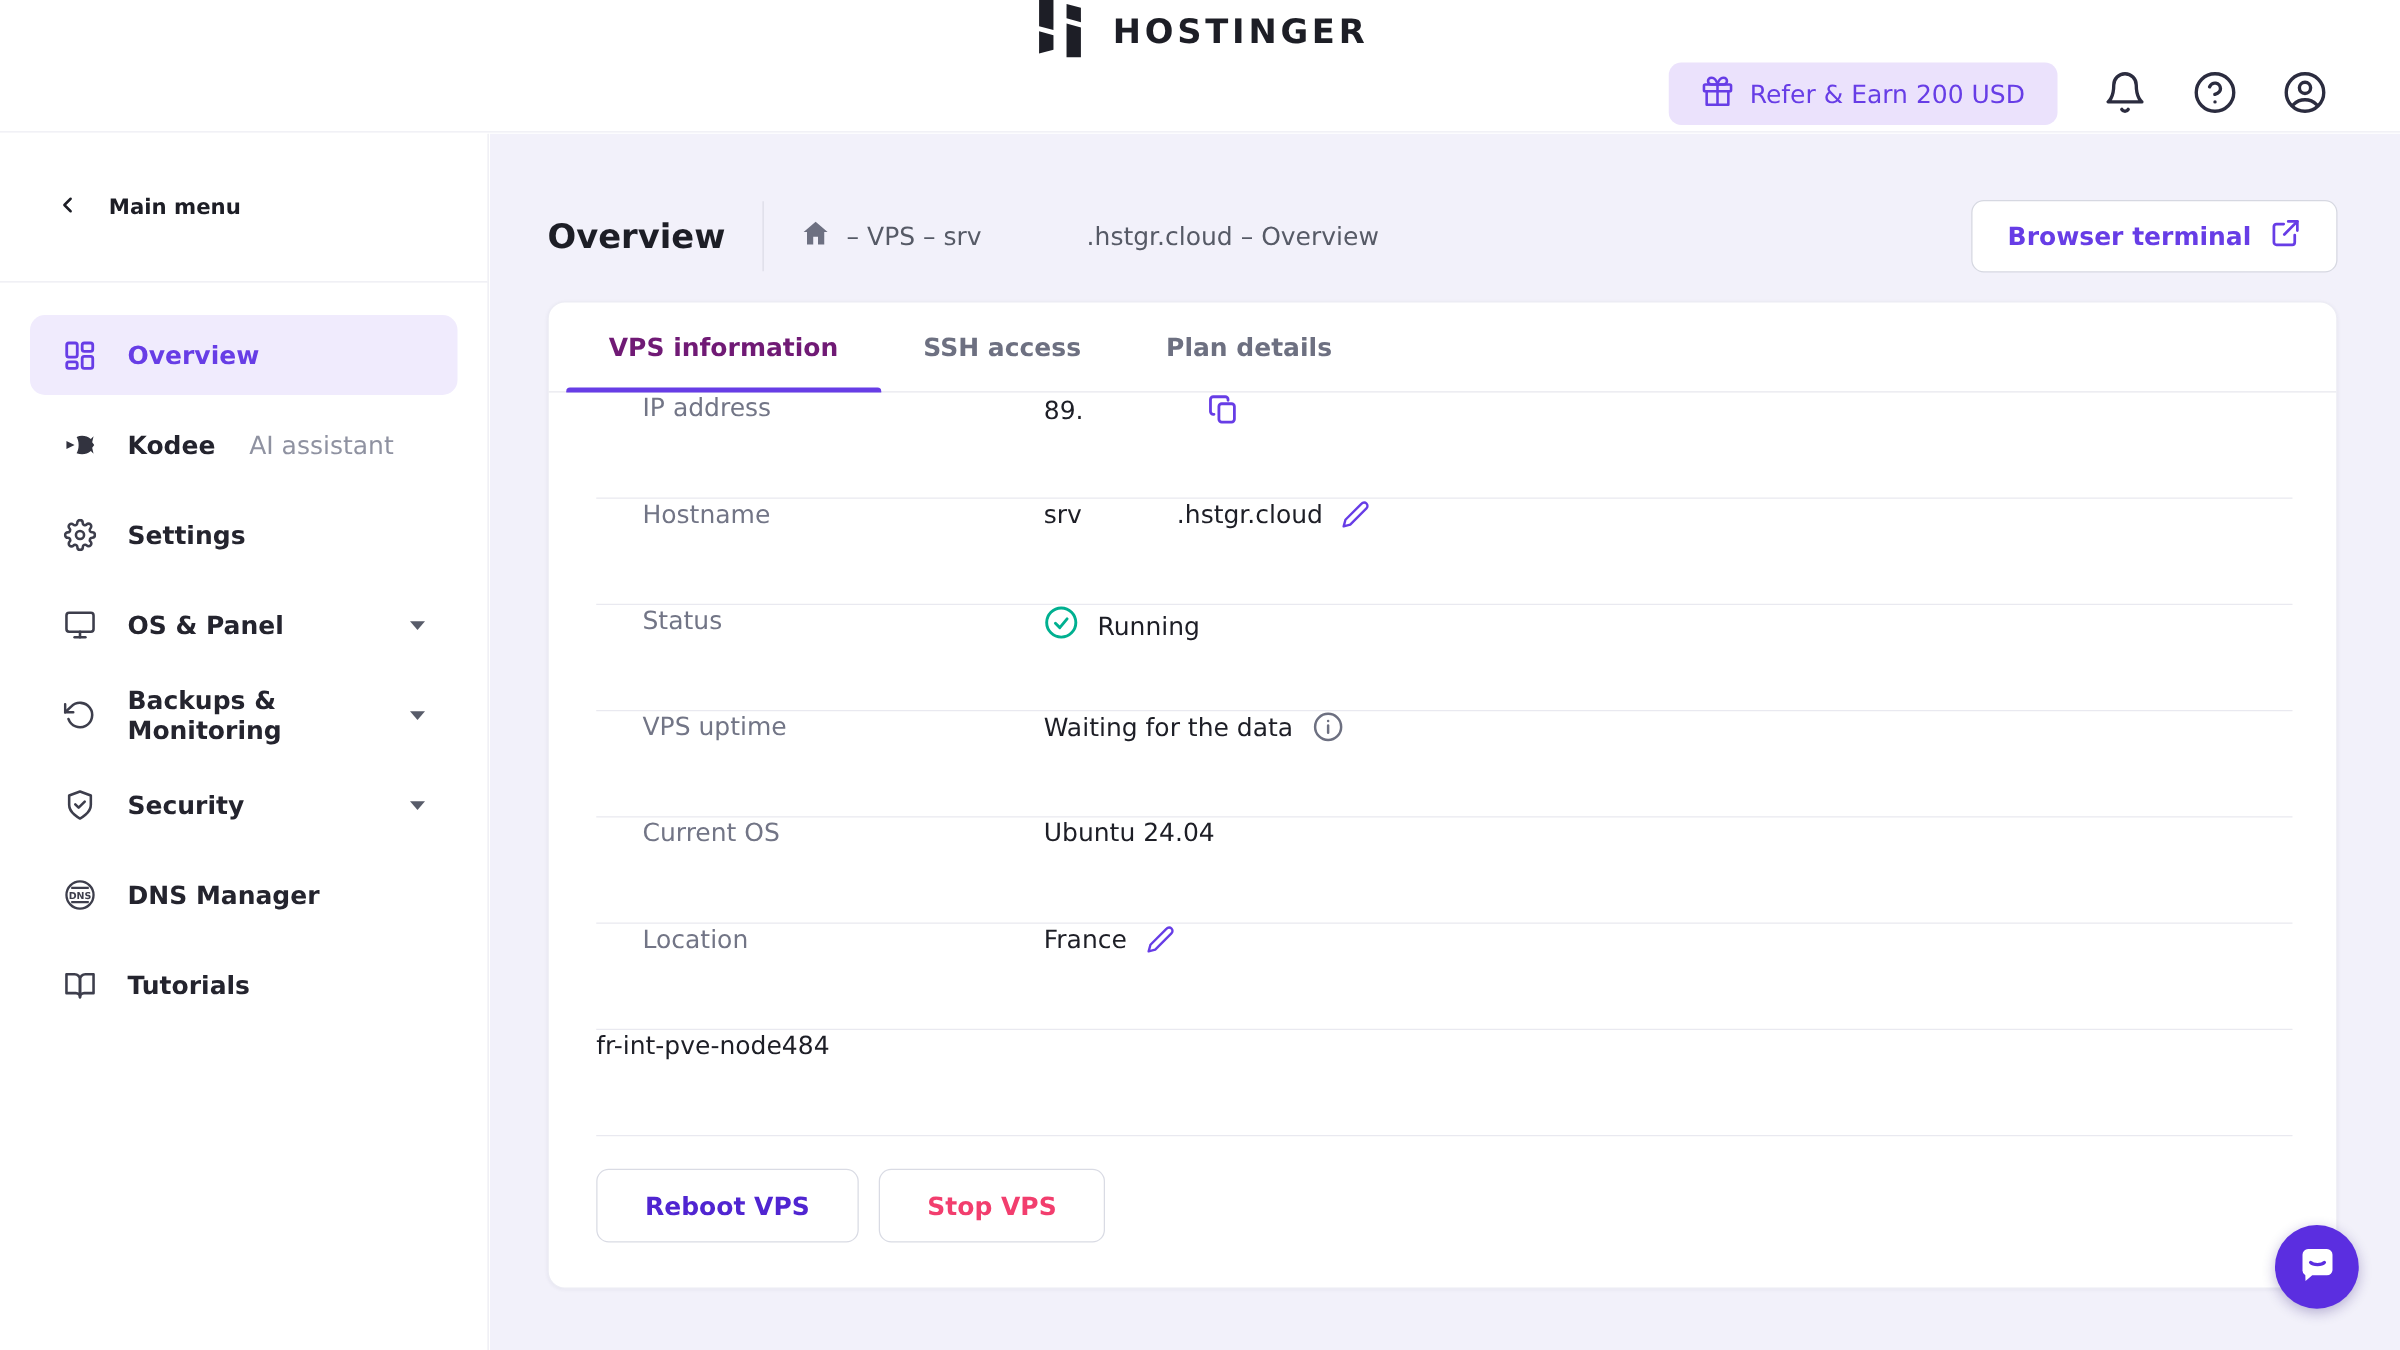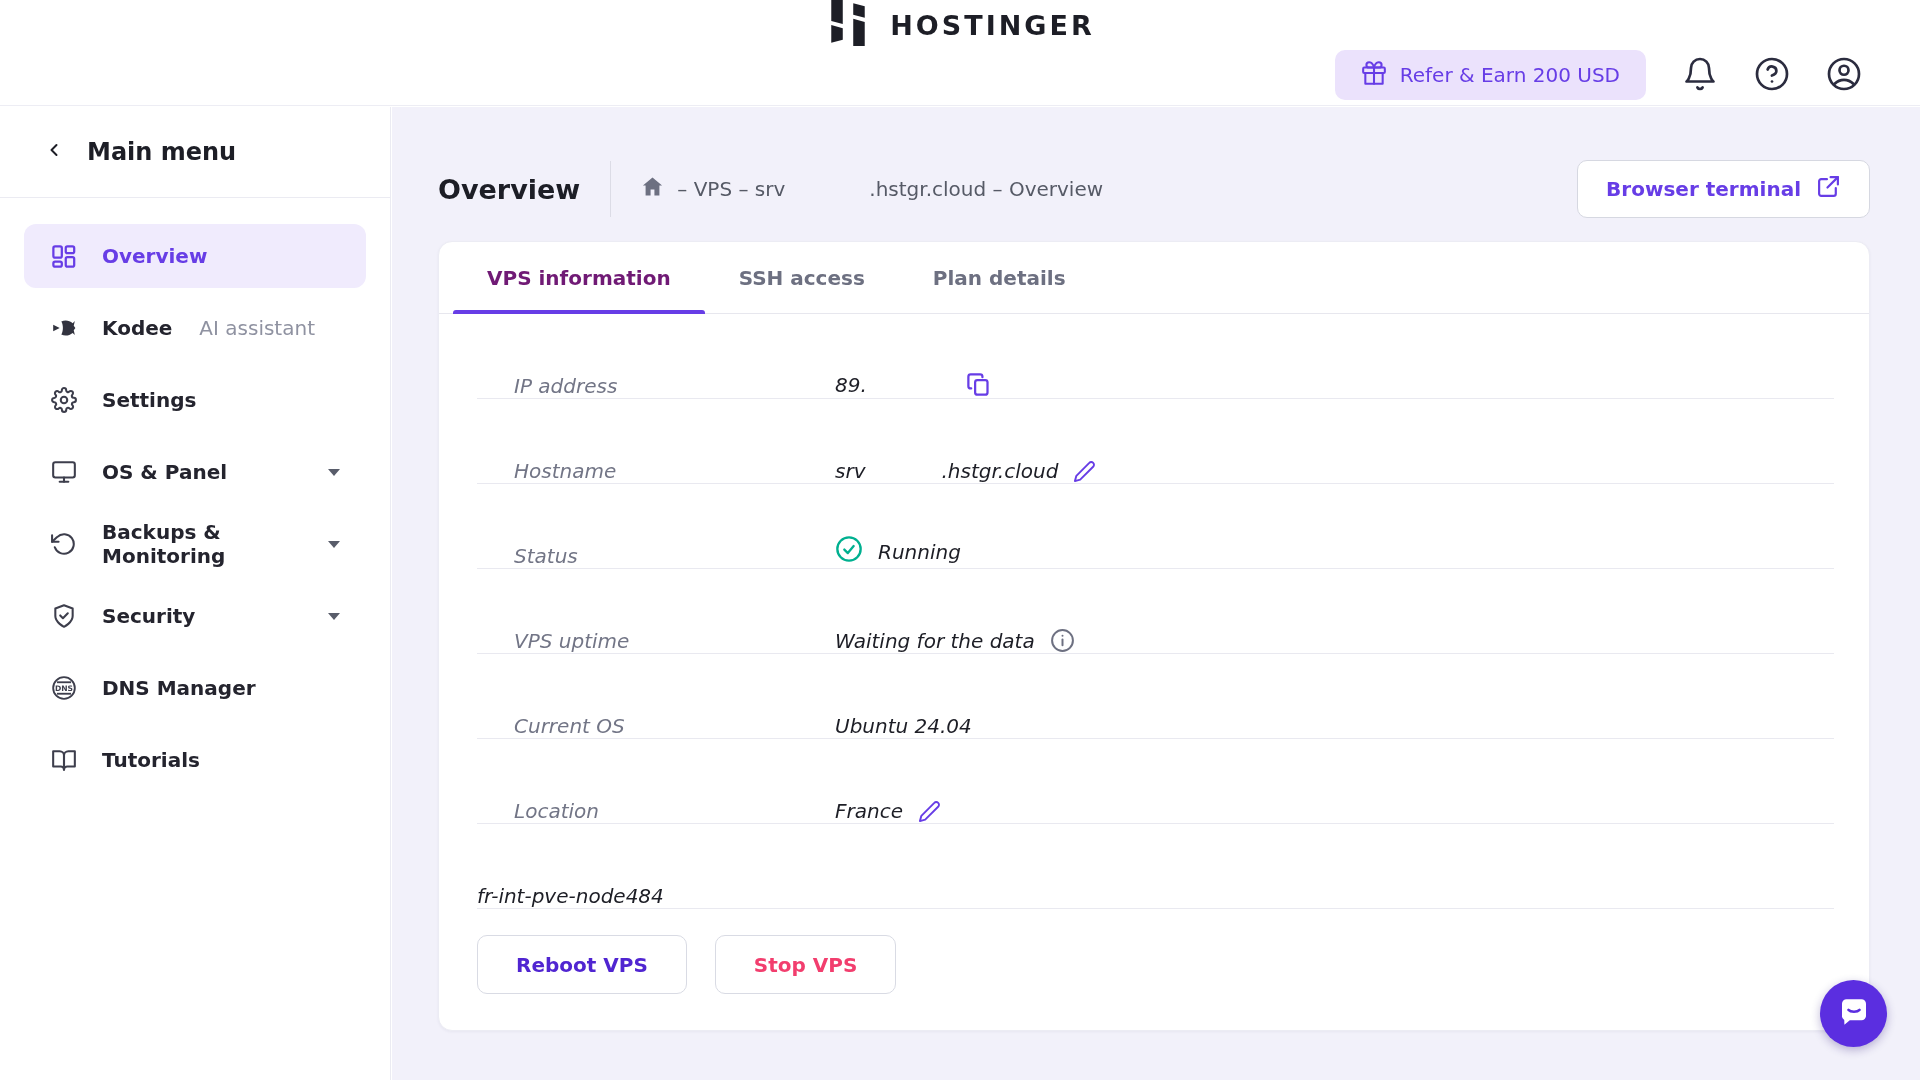--- a/index.html
+++ b/index.html
@@ -14,22 +14,22 @@
   .brand-text { font-size:27px; font-weight:800; letter-spacing:3px; color:#1d1e26; }
   .header-right { margin-left:auto; display:flex; align-items:center; gap:36px; }
   .refer-btn { height:50px; padding:0 26px; background:#ebe2fc; border:none; border-radius:10px;
     color:#673de6; font-size:20px; font-weight:500; display:flex; align-items:center; gap:13px;
     font-family:inherit; cursor:pointer; }
   .icon-btn { background:none; border:none; cursor:pointer; display:flex; align-items:center; padding:0; }
 
   
   .sidebar { position:absolute; left:0; top:107px; width:391px; bottom:0; background:#fff;
     border-right:1px solid #ebebf2; }
-  .main-menu { height:91px; display:flex; align-items:center; gap:23px; padding:0 44px;
-    border-bottom:1px solid #ebebf2; font-size:24px; font-weight:600; cursor:pointer; }
+  .main-menu { height:119px; display:flex; align-items:center; gap:23px; padding:0 44px;
+    border-bottom:1px solid #ebebf2; font-size:17px; font-weight:600; cursor:pointer; }
   .menu { padding:26px 24px; display:flex; flex-direction:column; gap:8px; }
   .menu-item { height:64px; border-radius:12px; display:flex; align-items:center; gap:25px;
     padding:0 26px; font-size:20px; font-weight:600; color:#24242e; cursor:pointer; }
   .menu-item .mi-icon { width:27px; height:27px; display:flex; align-items:center; justify-content:center; flex:none; }
   .menu-item.active { background:#f0ebfd; color:#673de6; }
   .mi-suffix { color:#8f92a1; font-weight:400; margin-left:2px; }
   .caret { margin-left:auto; width:0; height:0; border-left:6px solid transparent;
     border-right:6px solid transparent; border-top:7px solid #585c6a; }
 
   
@@ -48,27 +48,27 @@
     border-radius:14px; box-shadow:0 1px 3px rgba(30,30,70,.05); }
   .tabs { height:72px; display:flex; align-items:stretch; padding-left:14px;
     border-bottom:1px solid #e7e7ee; }
   .tab { display:flex; align-items:center; padding:0 34px; font-size:20px; font-weight:600;
     color:#6d7081; position:relative; cursor:pointer; }
   .tab.active { color:#701a75; }
   .tab.active::after { content:""; position:absolute; left:0; right:0; bottom:-1px; height:4px;
     background:#673de6; border-radius:3px 3px 0 0; }
 
   .rows { }
-  .row { margin:0 35px 0 38px; height:85px; display:flex; align-items:flex-end;
-    border-bottom:1px solid #e9e9f0;font-style:italic; }
+  .row { margin:0 35px 0 38px; height:85px; display:flex; align-items:flex-start;
+    border-bottom:1px solid #e9e9f0; }
   .row-label { width:358px; padding-left:37px; font-size:20px; color:#727586; flex:none; }
   .row-value { display:flex; align-items:center; gap:15px; font-size:20px; color:#1d1e26; }
   .act-icon { display:flex; align-items:center; cursor:pointer; }
 
-  .actions { display:flex; gap:28px; margin:26px 0 0 38px; }
+  .actions { display:flex; gap:16px; margin:26px 0 0 38px; }
   .btn-outline { height:59px; border:1px solid #d9dbe4; background:#fff; border-radius:10px;
     font-size:20px; font-weight:700; font-family:inherit; padding:0 38px; cursor:pointer; }
   .btn-reboot { color:#5025d1; }
   .btn-stop { color:#f23e6e; }
 
   .chat-fab { position:absolute; right:33px; bottom:33px; width:67px; height:67px;
     border-radius:50%; background:#5b2ee0; border:none; display:flex; align-items:center;
     justify-content:center; cursor:pointer; box-shadow:0 3px 10px rgba(40,20,120,.3); }
 </style>
 </head>

